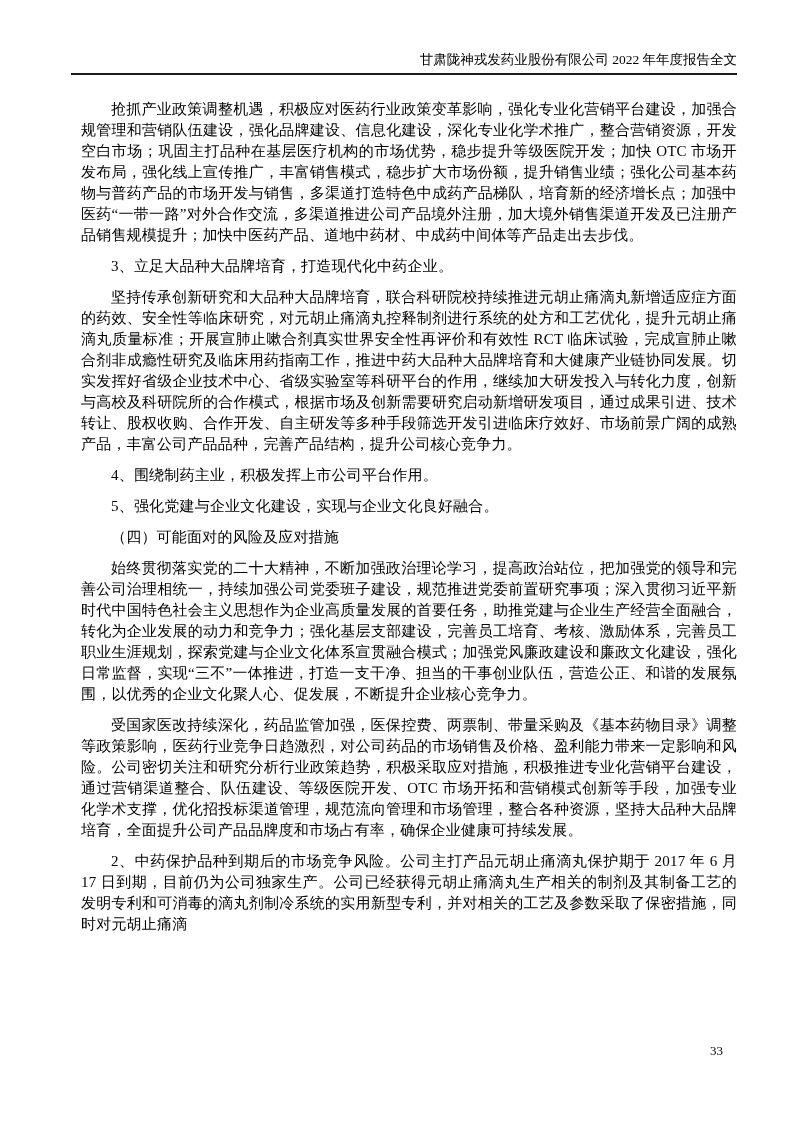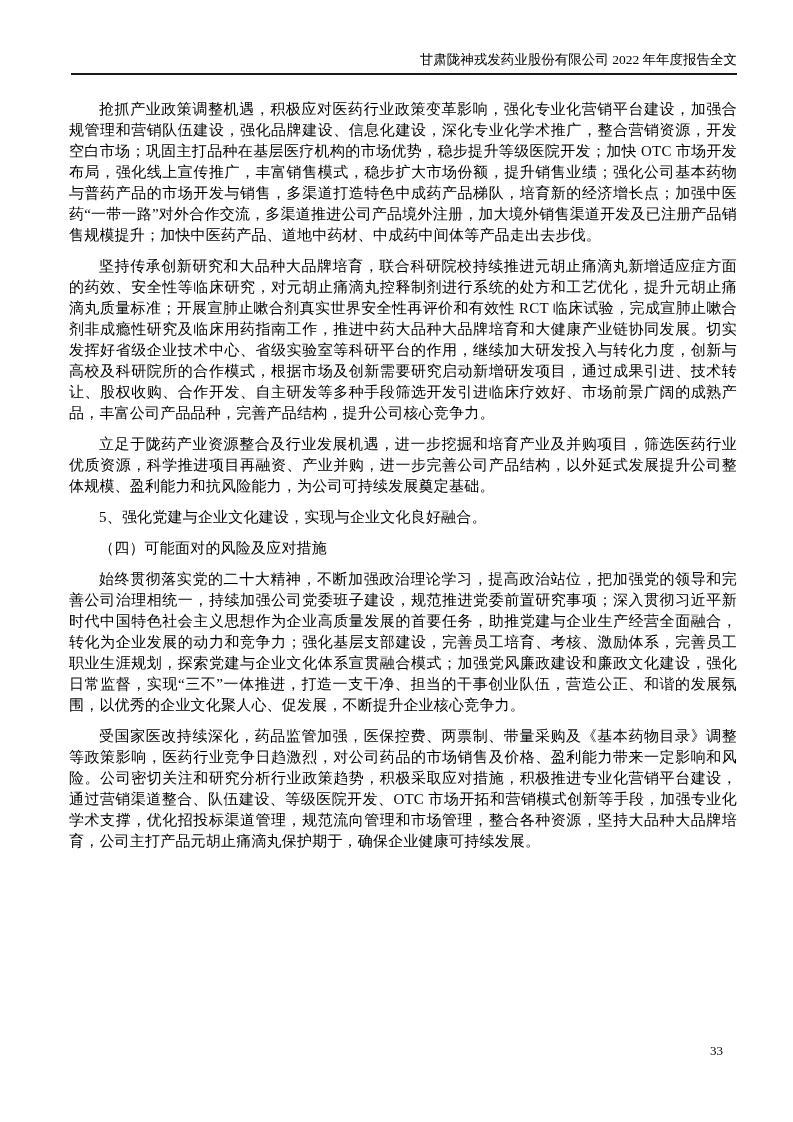--- a/index.html
+++ b/index.html
@@ -32,21 +32,21 @@
     position: absolute;
     top: 99px;
     left: 65px;
     width: 672px;
     font-size: 15px;
     line-height: 21px;
     text-align: justify;
     letter-spacing: 0.2px;
   }
   .block {
-    margin: 0 0 10px 4px;
+    margin: 0 0 10px 16px;
     text-indent: 2em;
   }
   .block:last-child {
     margin-bottom: 0;
   }
   .page-footer {
     position: absolute;
     right: 70px;
     bottom: 64px;
     font-size: 13px;
@@ -57,25 +57,27 @@
 <body>
 
 <div class="page">
 
   <div class="page-header">
     <span>甘肃陇神戎发药业股份有限公司 2022 年年度报告全文</span>
   </div>
 
   <div class="content">
     <p class="block">抢抓产业政策调整机遇，积极应对医药行业政策变革影响，强化专业化营销平台建设，加强合规管理和营销队伍建设，强化品牌建设、信息化建设，深化专业化学术推广，整合营销资源，开发空白市场；巩固主打品种在基层医疗机构的市场优势，稳步提升等级医院开发；加快 OTC 市场开发布局，强化线上宣传推广，丰富销售模式，稳步扩大市场份额，提升销售业绩；强化公司基本药物与普药产品的市场开发与销售，多渠道打造特色中成药产品梯队，培育新的经济增长点；加强中医药“一带一路”对外合作交流，多渠道推进公司产品境外注册，加大境外销售渠道开发及已注册产品销售规模提升；加快中医药产品、道地中药材、中成药中间体等产品走出去步伐。</p>
+    <p class="block">3、立足大品种大品牌培育，打造现代化中药企业。</p>
     <p class="block">坚持传承创新研究和大品种大品牌培育，联合科研院校持续推进元胡止痛滴丸新增适应症方面的药效、安全性等临床研究，对元胡止痛滴丸控释制剂进行系统的处方和工艺优化，提升元胡止痛滴丸质量标准；开展宣肺止嗽合剂真实世界安全性再评价和有效性 RCT 临床试验，完成宣肺止嗽合剂非成瘾性研究及临床用药指南工作，推进中药大品种大品牌培育和大健康产业链协同发展。切实发挥好省级企业技术中心、省级实验室等科研平台的作用，继续加大研发投入与转化力度，创新与高校及科研院所的合作模式，根据市场及创新需要研究启动新增研发项目，通过成果引进、技术转让、股权收购、合作开发、自主研发等多种手段筛选开发引进临床疗效好、市场前景广阔的成熟产品，丰富公司产品品种，完善产品结构，提升公司核心竞争力。</p>
-    <p class="block">立足于陇药产业资源整合及行业发展机遇，进一步挖掘和培育产业及并购项目，筛选医药行业优质资源，科学推进项目再融资、产业并购，进一步完善公司产品结构，以外延式发展提升公司整体规模、盈利能力和抗风险能力，为公司可持续发展奠定基础。</p>
+    <p class="block">4、围绕制药主业，积极发挥上市公司平台作用。</p>
     <p class="block">5、强化党建与企业文化建设，实现与企业文化良好融合。</p>
     <p class="block">（四）可能面对的风险及应对措施</p>
     <p class="block">始终贯彻落实党的二十大精神，不断加强政治理论学习，提高政治站位，把加强党的领导和完善公司治理相统一，持续加强公司党委班子建设，规范推进党委前置研究事项；深入贯彻习近平新时代中国特色社会主义思想作为企业高质量发展的首要任务，助推党建与企业生产经营全面融合，转化为企业发展的动力和竞争力；强化基层支部建设，完善员工培育、考核、激励体系，完善员工职业生涯规划，探索党建与企业文化体系宣贯融合模式；加强党风廉政建设和廉政文化建设，强化日常监督，实现“三不”一体推进，打造一支干净、担当的干事创业队伍，营造公正、和谐的发展氛围，以优秀的企业文化聚人心、促发展，不断提升企业核心竞争力。</p>
-    <p class="block">受国家医改持续深化，药品监管加强，医保控费、两票制、带量采购及《基本药物目录》调整等政策影响，医药行业竞争日趋激烈，对公司药品的市场销售及价格、盈利能力带来一定影响和风险。公司密切关注和研究分析行业政策趋势，积极采取应对措施，积极推进专业化营销平台建设，通过营销渠道整合、队伍建设、等级医院开发、OTC 市场开拓和营销模式创新等手段，加强专业化学术支撑，优化招投标渠道管理，规范流向管理和市场管理，整合各种资源，坚持大品种大品牌培育，公司主打产品元胡止痛滴丸保护期于，确保企业健康可持续发展。</p>
+    <p class="block">受国家医改持续深化，药品监管加强，医保控费、两票制、带量采购及《基本药物目录》调整等政策影响，医药行业竞争日趋激烈，对公司药品的市场销售及价格、盈利能力带来一定影响和风险。公司密切关注和研究分析行业政策趋势，积极采取应对措施，积极推进专业化营销平台建设，通过营销渠道整合、队伍建设、等级医院开发、OTC 市场开拓和营销模式创新等手段，加强专业化学术支撑，优化招投标渠道管理，规范流向管理和市场管理，整合各种资源，坚持大品种大品牌培育，全面提升公司产品品牌度和市场占有率，确保企业健康可持续发展。</p>
+    <p class="block">2、中药保护品种到期后的市场竞争风险。公司主打产品元胡止痛滴丸保护期于 2017 年 6 月 17 日到期，目前仍为公司独家生产。公司已经获得元胡止痛滴丸生产相关的制剂及其制备工艺的发明专利和可消毒的滴丸剂制冷系统的实用新型专利，并对相关的工艺及参数采取了保密措施，同时对元胡止痛滴</p>
   </div>
 
   <div class="page-footer">
     <span>33</span>
   </div>
 
 </div>
 
 </body></html>

